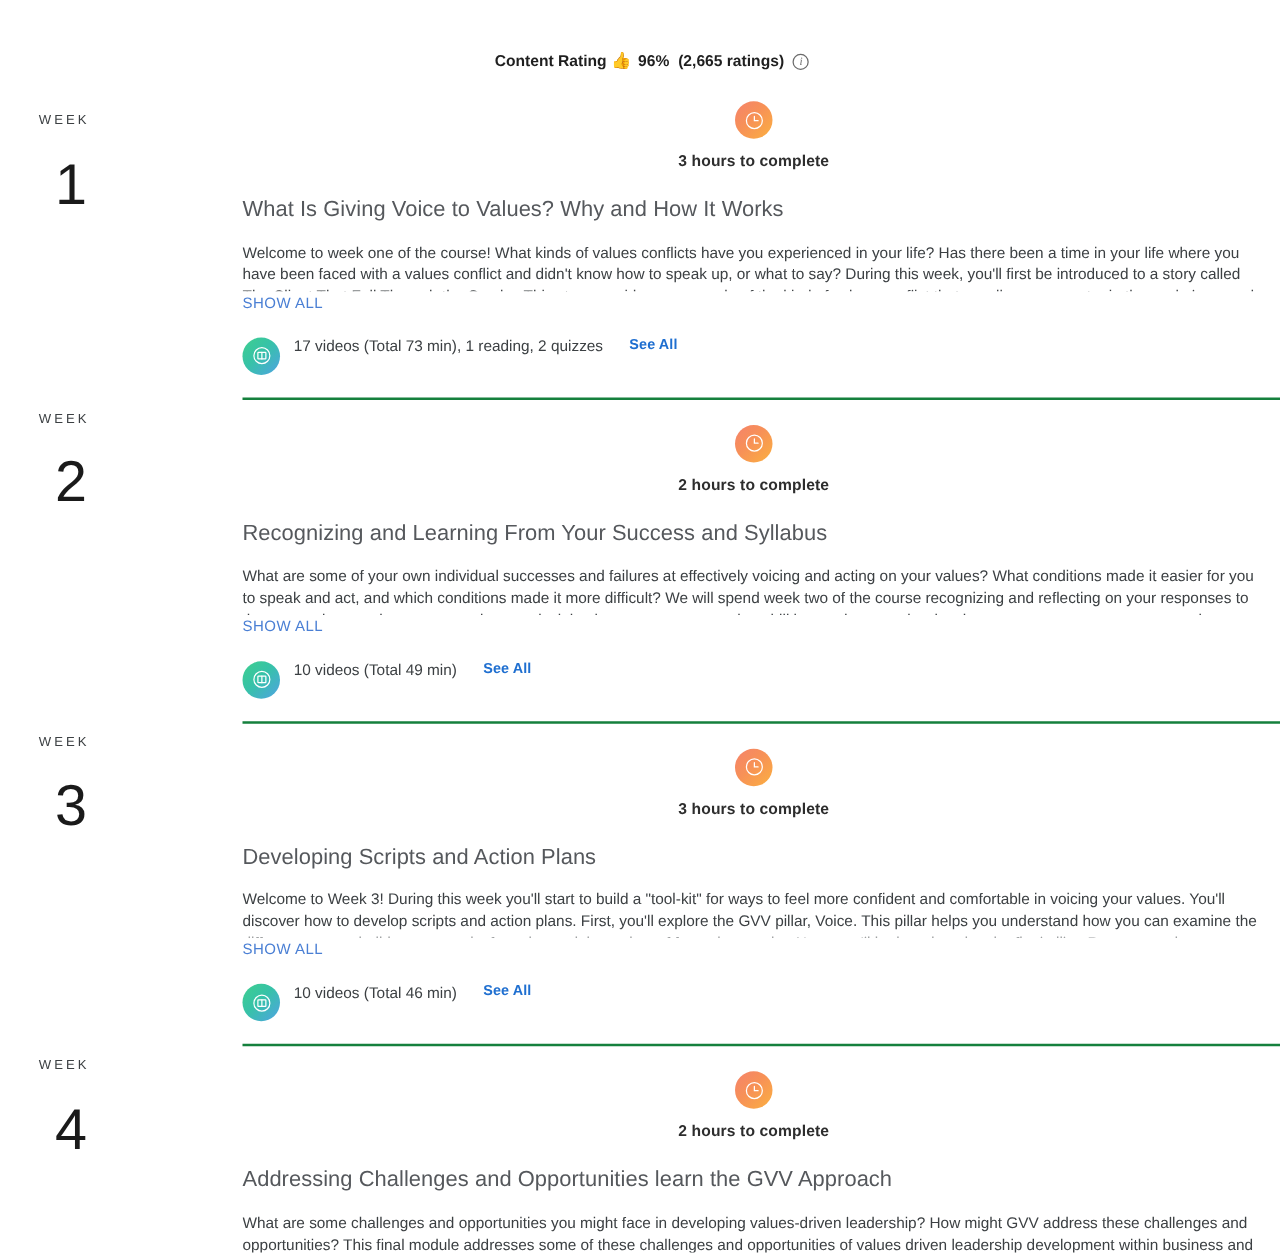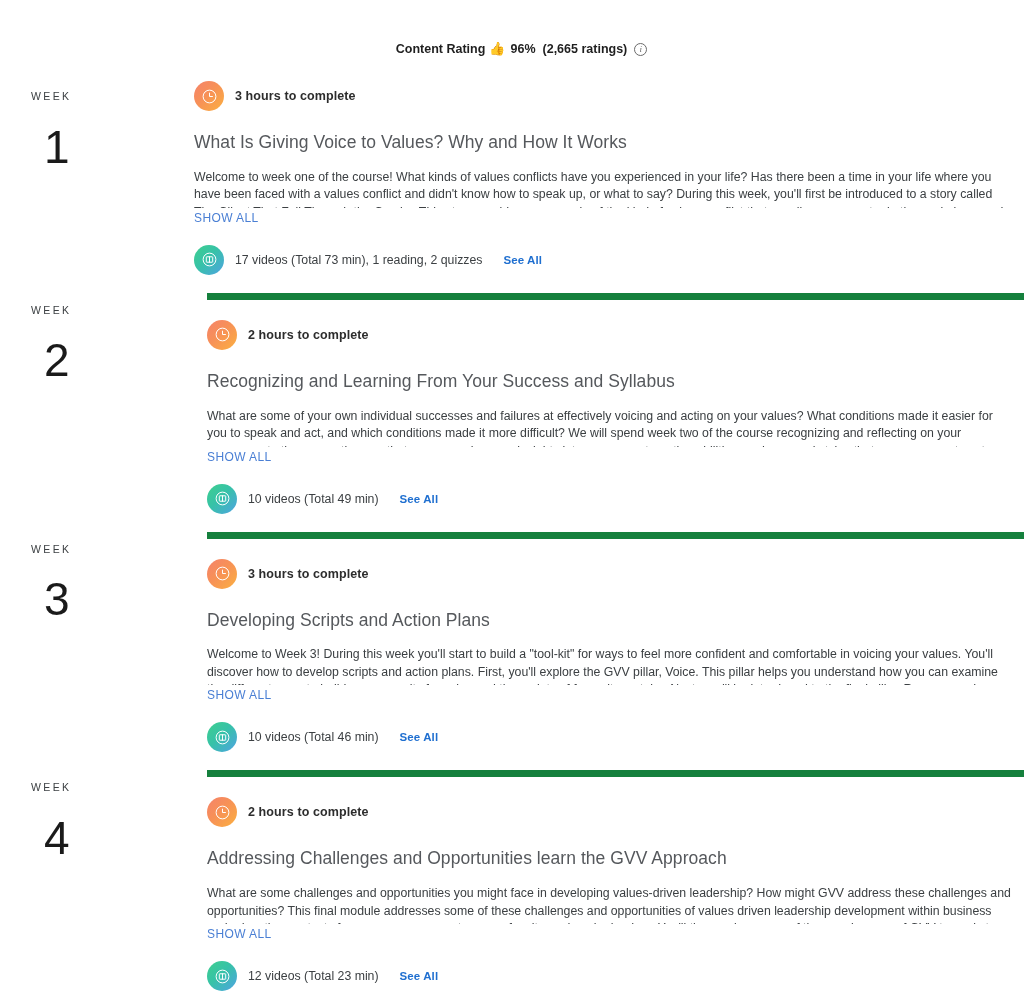--- a/index.html
+++ b/index.html
@@ -100,28 +100,29 @@
     font-family: "Liberation Sans", sans-serif;
   }
 
   .week-body {
     flex: 1;
     padding-right: 12px;
     padding-top: 2px;
     padding-bottom: 18px;
     position: relative;
   }
-  .week-row + .week-row .week-body { border-top: 7px solid #15803d; margin-left: 13px; }
+  .week-row + .week-row .week-body { border-top: 2px solid #15803d; }
   .week-row + .week-row .week-body { padding-top: 20px; }
 
   
   .meta-row {
     display: flex;
     align-items: center;
     gap: 11px;
+    flex-direction: column;
   }
   .circle-icon {
     width: 30px;
     height: 30px;
     border-radius: 50%;
     flex: 0 0 30px;
     display: flex;
     align-items: center;
     justify-content: center;
   }
@@ -164,21 +165,20 @@
     margin-top: 2px;
     font-size: 12px;
     color: #4a7fd4;
     letter-spacing: 0.4px;
     cursor: pointer;
   }
 
   
   .content-row {
     display: flex;
-    align-items: center;
     gap: 11px;
     margin-top: 19px;
   }
   .content-text {
     font-size: 12.3px;
     color: #3c4043;
   }
   .see-all {
     font-size: 11.5px;
     font-weight: bold;

